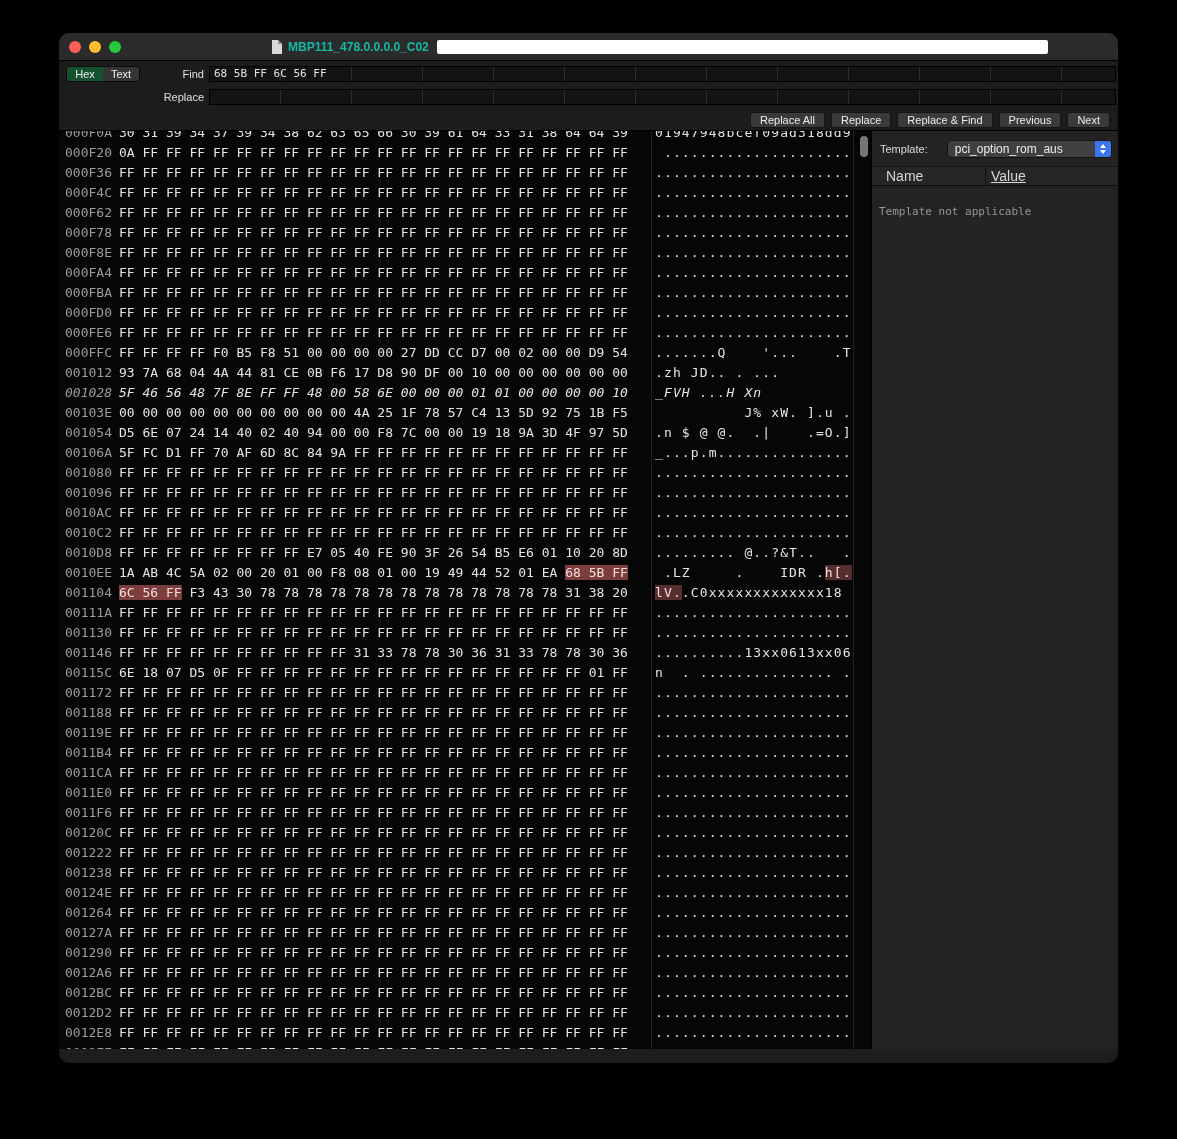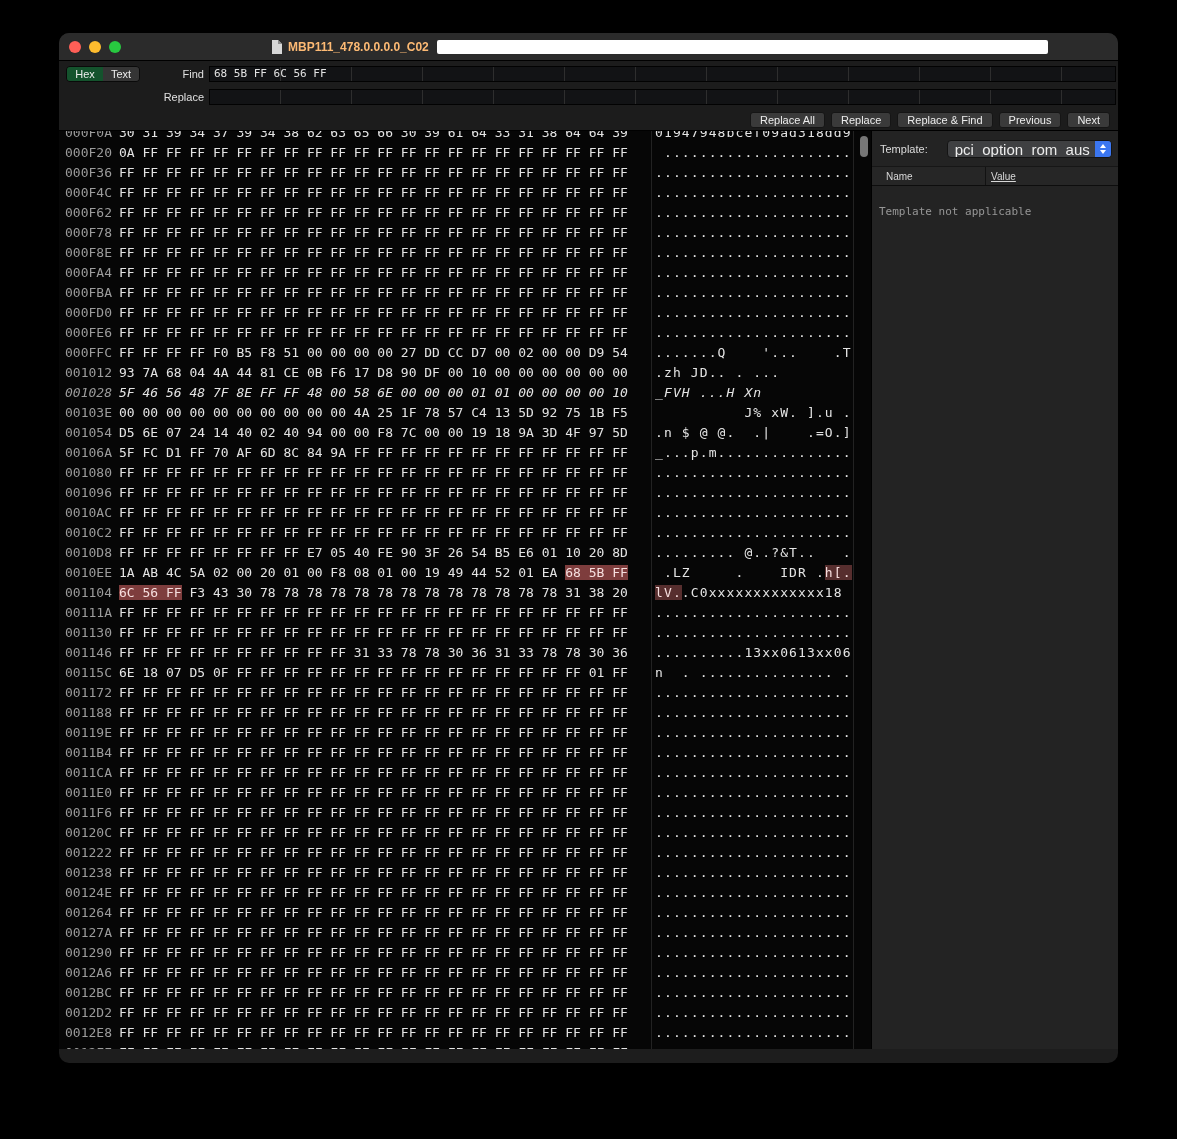--- a/index.html
+++ b/index.html
@@ -13,21 +13,21 @@
   
   .titlebar { position:absolute; left:0; top:0; right:0; height:28px;
               background:#2b2b2b; border-bottom:1px solid #000; }
   .traffic { position:absolute; left:10px; top:8px; display:flex; gap:8px; }
   .tl { width:12px; height:12px; border-radius:50%; display:inline-block; }
   .tl.red   { background:var(--traffic-close,#ff5f57); }
   .tl.yel   { background:var(--traffic-minimize,#febc2e); }
   .tl.grn   { background:var(--traffic-zoom,#28c840); }
   .title-group { position:absolute; left:212px; top:0; height:28px;
                  display:flex; align-items:center; gap:6px; }
-  .title-text { font-size:12px; font-weight:bold; color:#fdba74; white-space:nowrap; }
+  .title-text { font-size:12px; font-weight:bold; color:#14b8a6; white-space:nowrap; }
   .title-white-bar { position:absolute; left:378px; top:7px; width:611px; height:14px;
                      background:#fff; border-radius:2px; }
 
   
   .findbar { position:absolute; left:0; top:28px; right:0; height:70px;
              background:#1c1c1c; border-bottom:1px solid #000; }
   .fb-row { position:absolute; left:0; right:0; height:16px; }
   .row-find { top:5px; } .row-replace { top:28px; } .row-buttons { top:51px; }
   .seg { position:absolute; left:7px; top:0; height:16px; display:flex;
          border-radius:4px; overflow:hidden; border:1px solid #0a0a0a; }
@@ -66,31 +66,31 @@
                   background:#767676; border-radius:4px; }
 
   
   .template-panel { position:absolute; left:812px; top:0; right:0; bottom:0;
                     background:#232323; border-left:1px solid #000; }
   .tpl-row { position:absolute; top:8px; left:8px; right:6px; height:20px;
              display:flex; align-items:center;gap:12px; }
   .tpl-label { font-size:11px; color:#dcdcdc; white-space:nowrap; }
   .combo { flex:1; margin-left:7px; height:18px; background:#3f4042; border:1px solid #141414;
            border-radius:4px; position:relative; display:flex; align-items:center; overflow:hidden; }
-  .combo-val { font-size:15px; color:#ececec; padding-left:7px; white-space:nowrap; }
+  .combo-val { font-size:12px; color:#ececec; padding-left:7px; white-space:nowrap; }
   .combo-stepper { position:absolute; right:0; top:0; width:16px; height:100%;
                    background:var(--combo-accent,#3b76f0); display:flex; flex-direction:column;
                    align-items:center; justify-content:center; gap:2px; }
   .combo-stepper .up { width:0; height:0; border-left:3px solid transparent;
                        border-right:3px solid transparent; border-bottom:4px solid #fff; }
   .combo-stepper .dn { width:0; height:0; border-left:3px solid transparent;
                        border-right:3px solid transparent; border-top:4px solid #fff; }
   .tpl-header { position:absolute; top:35px; left:0; right:0; height:20px; background:#262626;
                 border-top:1px solid #161616; border-bottom:1px solid #0d0d0d; }
-  .tpl-header .col { position:absolute; top:0; font-size:10px; line-height:19px; color:#d8d8d8; }
+  .tpl-header .col { position:absolute; top:0; font-size:14px; line-height:19px; color:#d8d8d8; }
   .col-name { left:14px; } .col-value { left:119px;text-decoration:underline; }
   .tpl-col-divider { position:absolute; left:113px; top:0; bottom:0; width:1px; background:#121212; }
   .tpl-message { position:absolute; top:74px; left:7px; font-family:"DejaVu Sans Mono", monospace;
                  font-size:11px; color:#969696; }
 
   
   .statusbar { position:absolute; left:0; right:0; bottom:0; height:14px; background:#292929;
                border-top:1px solid #000; text-align:center; font-size:10px; line-height:13px;
                color:#b5b5b5; }
 </style>

